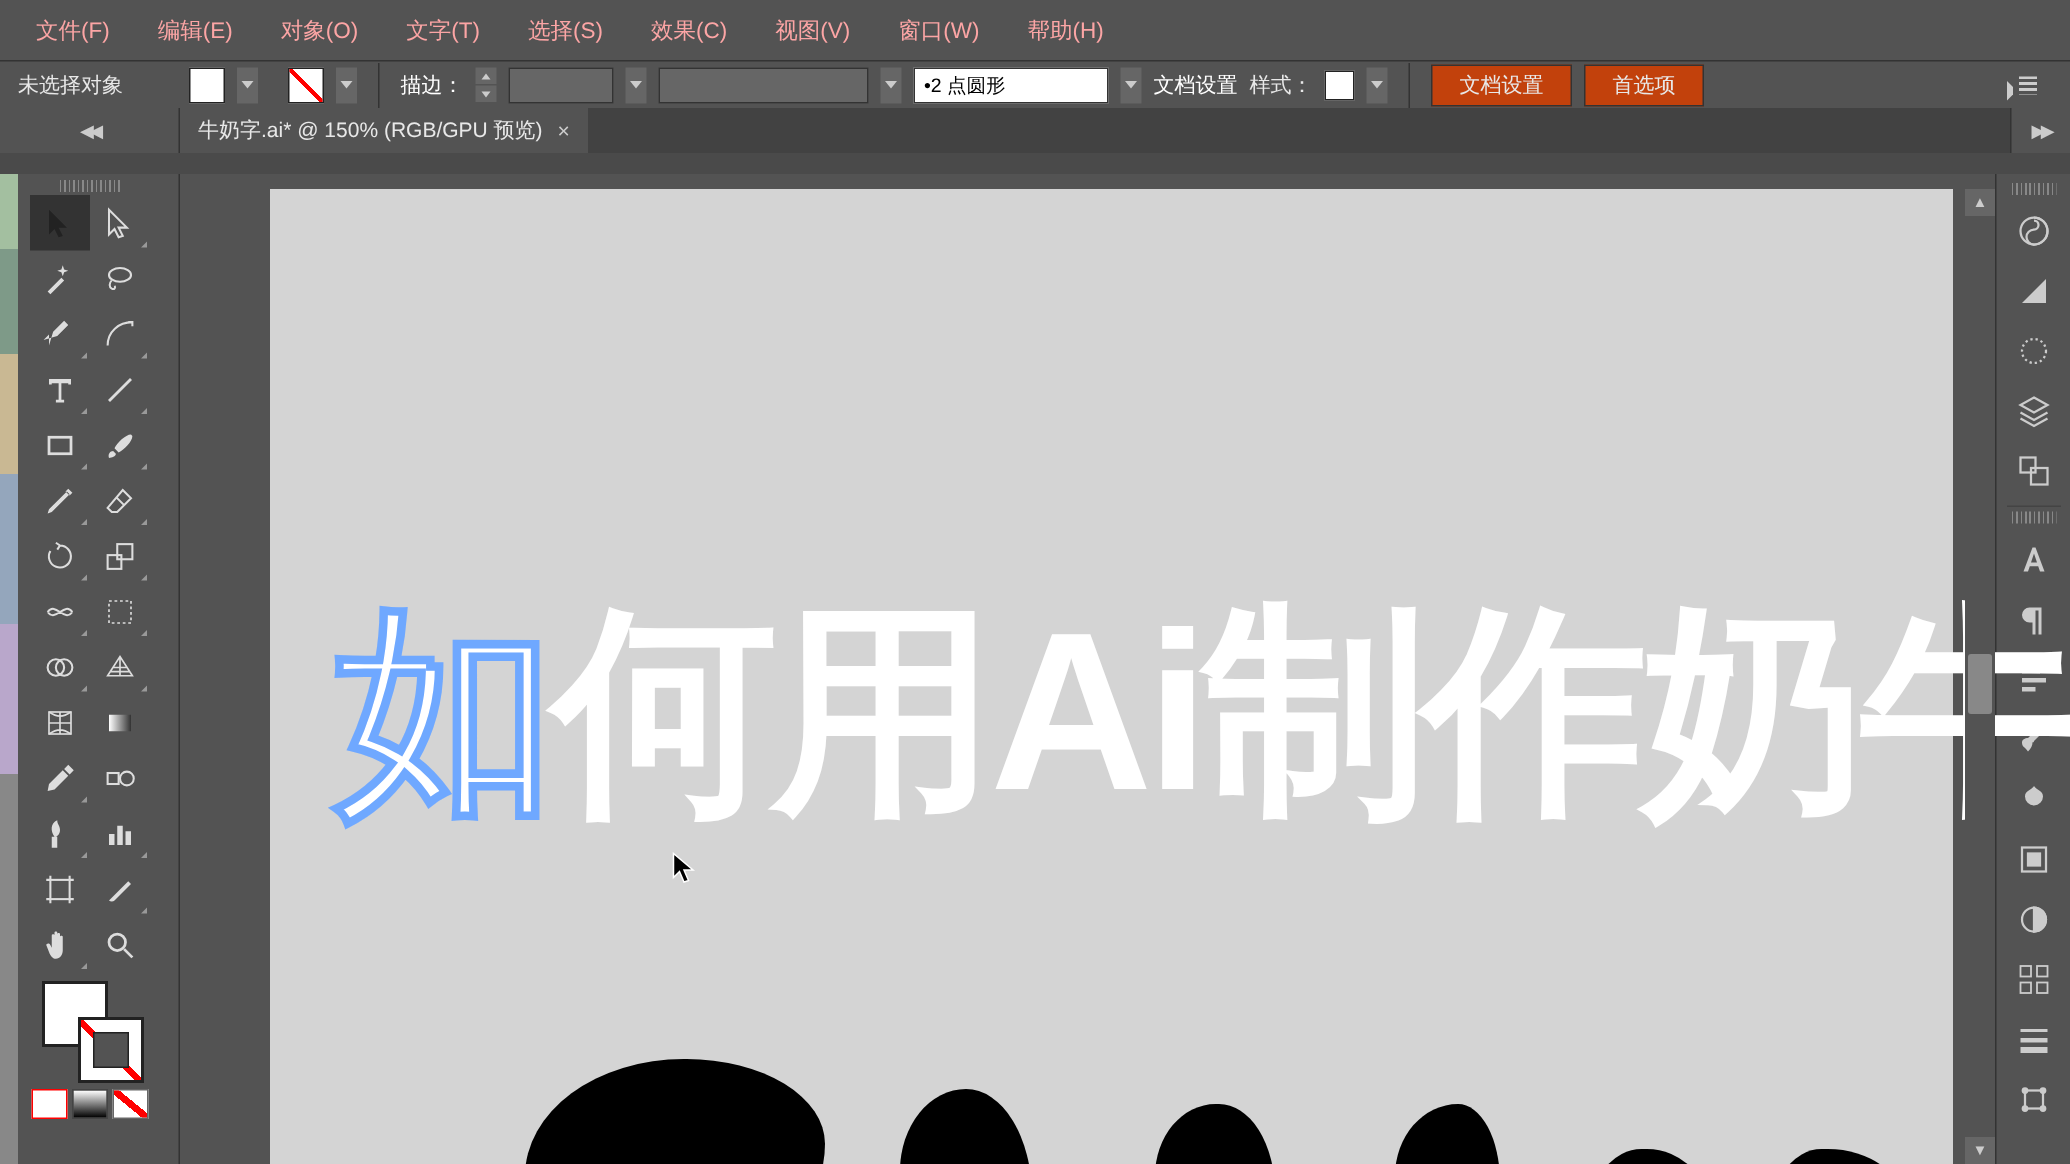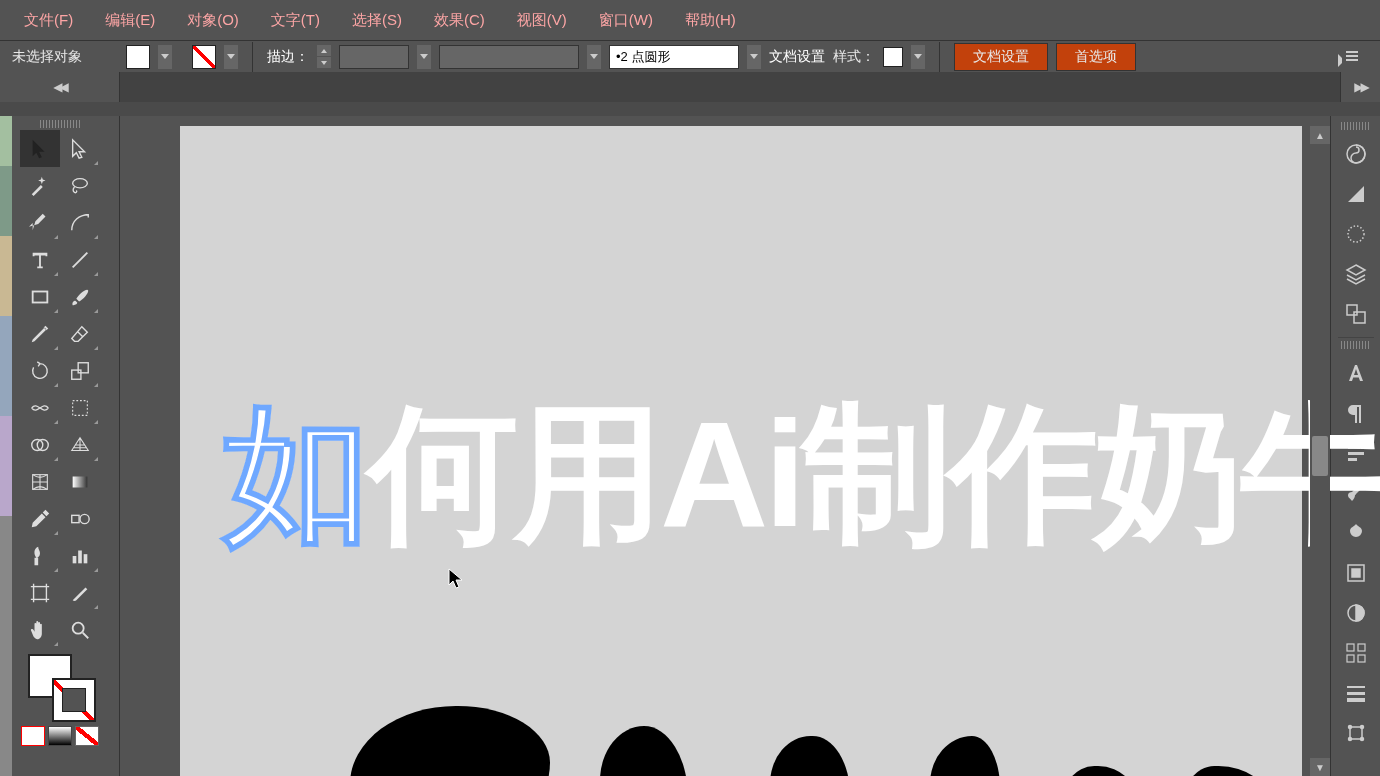--- a/index.html
+++ b/index.html
@@ -136,20 +136,24 @@
   <span class="sep"></span>
   <div class="btn">文档设置</div>
   <div class="btn">首选项</div>
   <div class="panel-menu-icon"></div>
 </div>
 
 <div class="tabbar">
   <div class="expand-l">
       <span class="dbl-arrow">◀◀</span>
     </div>
+  <div class="tab">
+    <span>牛奶字.ai* @ 150% (RGB/GPU 预览)</span>
+    <span class="close">×</span>
+  </div>
   <div class="expand-r">
       <span class="dbl-arrow">▶▶</span>
     </div>
 </div>
 
 <div class="main">
 
   <div class="toolcol">
     <div class="toolgrip"></div>
     <div class="toolgrid">

